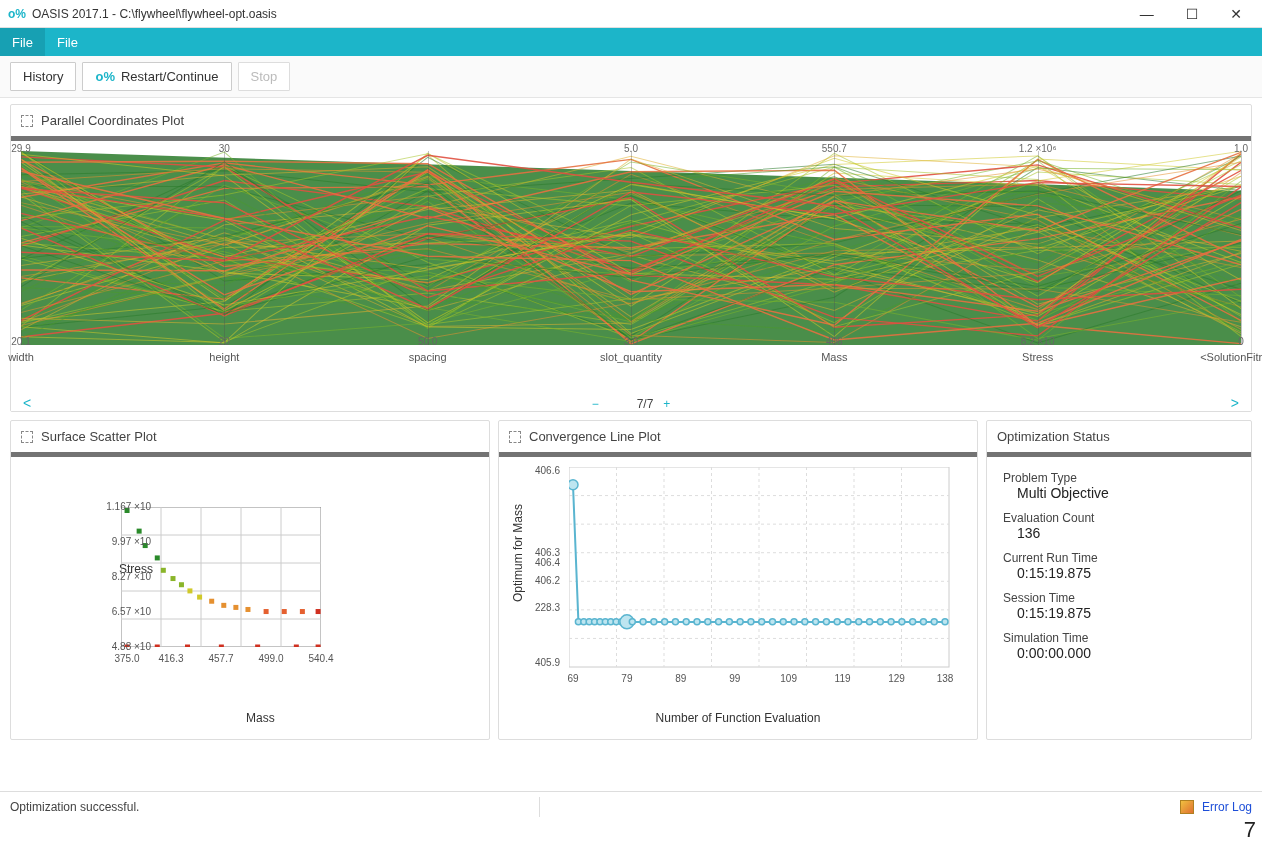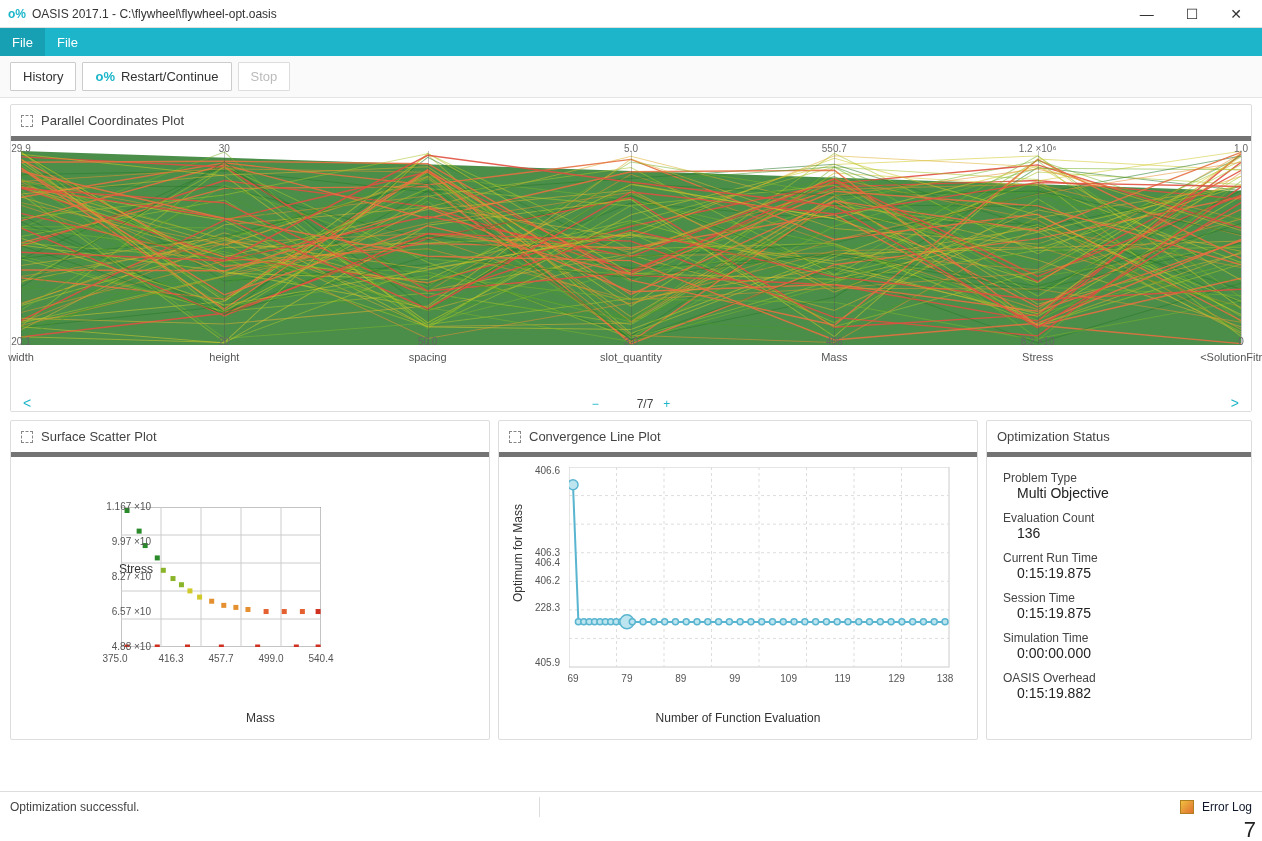--- a/index.html
+++ b/index.html
@@ -63,21 +63,21 @@
 .conv-xtick { position: absolute; top: 216px; font-size: 10px; color: #555; transform: translateX(-50%); }
 
 .status-body { padding: 14px 16px; font-size: 13px; color: #333; height: 280px; position: relative; }
 .status-item { margin-bottom: 10px; }
 .status-label { font-size: 12px; color: #444; }
 .status-value { font-size: 14px; color: #222; margin-left: 14px; }
 .status-buttons { position: absolute; right: 10px; bottom: 10px; display: flex; gap: 6px; }
 
 .statusbar { position: absolute; left: 0; right: 0; bottom: 20px; height: 30px; border-top: 1px solid #ddd; display: flex; align-items: center; padding: 0 10px; font-size: 12px; color: #444; background: #fff; }
 .statusbar-divider { width: 1px; height: 20px; background: #ddd; margin: 0 12px 0 400px; }
-.error-log { margin-left: auto; color: #0f172a; cursor: pointer; display: flex; align-items: center; gap: 8px; }
+.error-log { margin-left: auto; color: #1d4ed8; cursor: pointer; display: flex; align-items: center; gap: 8px; }
 .error-log-icon { width: 14px; height: 14px; background: linear-gradient(135deg,#f0c040,#e07030); border:1px solid #b08020; }
 
 .page-num { position: absolute; right: 6px; bottom: -2px; font-size: 22px; color: #222; }
 </style>
 </head>
 <body>
 
 <div class="titlebar">
   <span class="titlebar-icon">o%</span>
   <span>OASIS 2017.1 - C:\flywheel\flywheel-opt.oasis</span>
@@ -287,21 +287,21 @@
             <rect x="172.8325272067715" y="137.5" width="5" height="5" fill="#d03020"></rect>
             <rect x="194.59794437726725" y="137.5" width="5" height="5" fill="#d03020"></rect>
           </svg>
         <div class="axis-label-x">Mass</div>
         <div id="scatter-ticks">
             <div class="scatter-ytick" style="top: 44px;">1.167 ×10</div>
             <div class="scatter-ytick" style="top: 79px;">9.97 ×10</div>
             <div class="scatter-ytick" style="top: 114px;">8.27 ×10</div>
             <div class="scatter-ytick" style="top: 149px;">6.57 ×10</div>
             <div class="scatter-ytick" style="top: 184px;">4.88 ×10</div>
-            <div class="scatter-xtick" style="left: 104px;">375.0</div>
+            <div class="scatter-xtick" style="left: 116px;">375.0</div>
             <div class="scatter-xtick" style="left: 160px;">416.3</div>
             <div class="scatter-xtick" style="left: 210px;">457.7</div>
             <div class="scatter-xtick" style="left: 260px;">499.0</div>
             <div class="scatter-xtick" style="left: 310px;">540.4</div>
           </div>
       </div>
     </div>
 
     <div class="panel conv-panel">
       <div class="panel-header">
@@ -406,24 +406,20 @@
             <div class="status-value">0:15:19.875</div>
           </div>
           <div class="status-item">
             <div class="status-label">Session Time</div>
             <div class="status-value">0:15:19.875</div>
           </div>
           <div class="status-item">
             <div class="status-label">Simulation Time</div>
             <div class="status-value">0:00:00.000</div>
           </div>
-          <div class="status-item">
-            <div class="status-label">OASIS Overhead</div>
-            <div class="status-value">0:15:19.882</div>
-          </div>
       </div>
     </div>
   </div>
 </div>
 
 <div class="statusbar">
   <span>Optimization successful.</span>
   <span class="statusbar-divider"></span>
   <span class="error-log">
     <span class="error-log-icon"></span>

